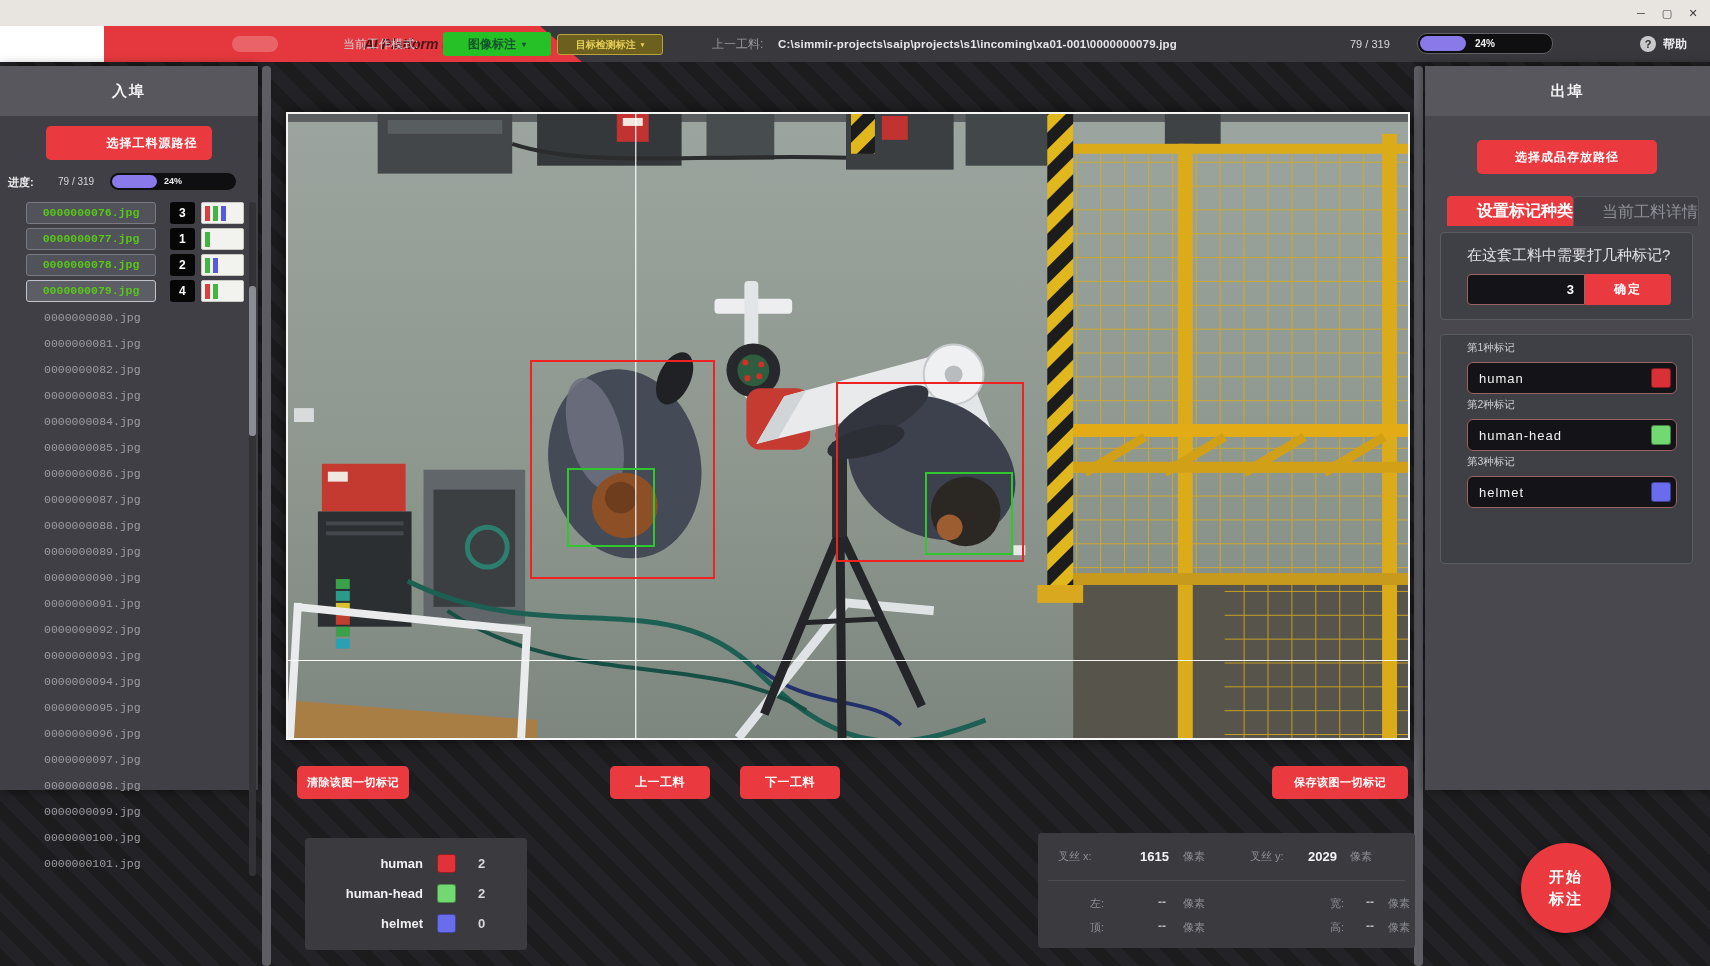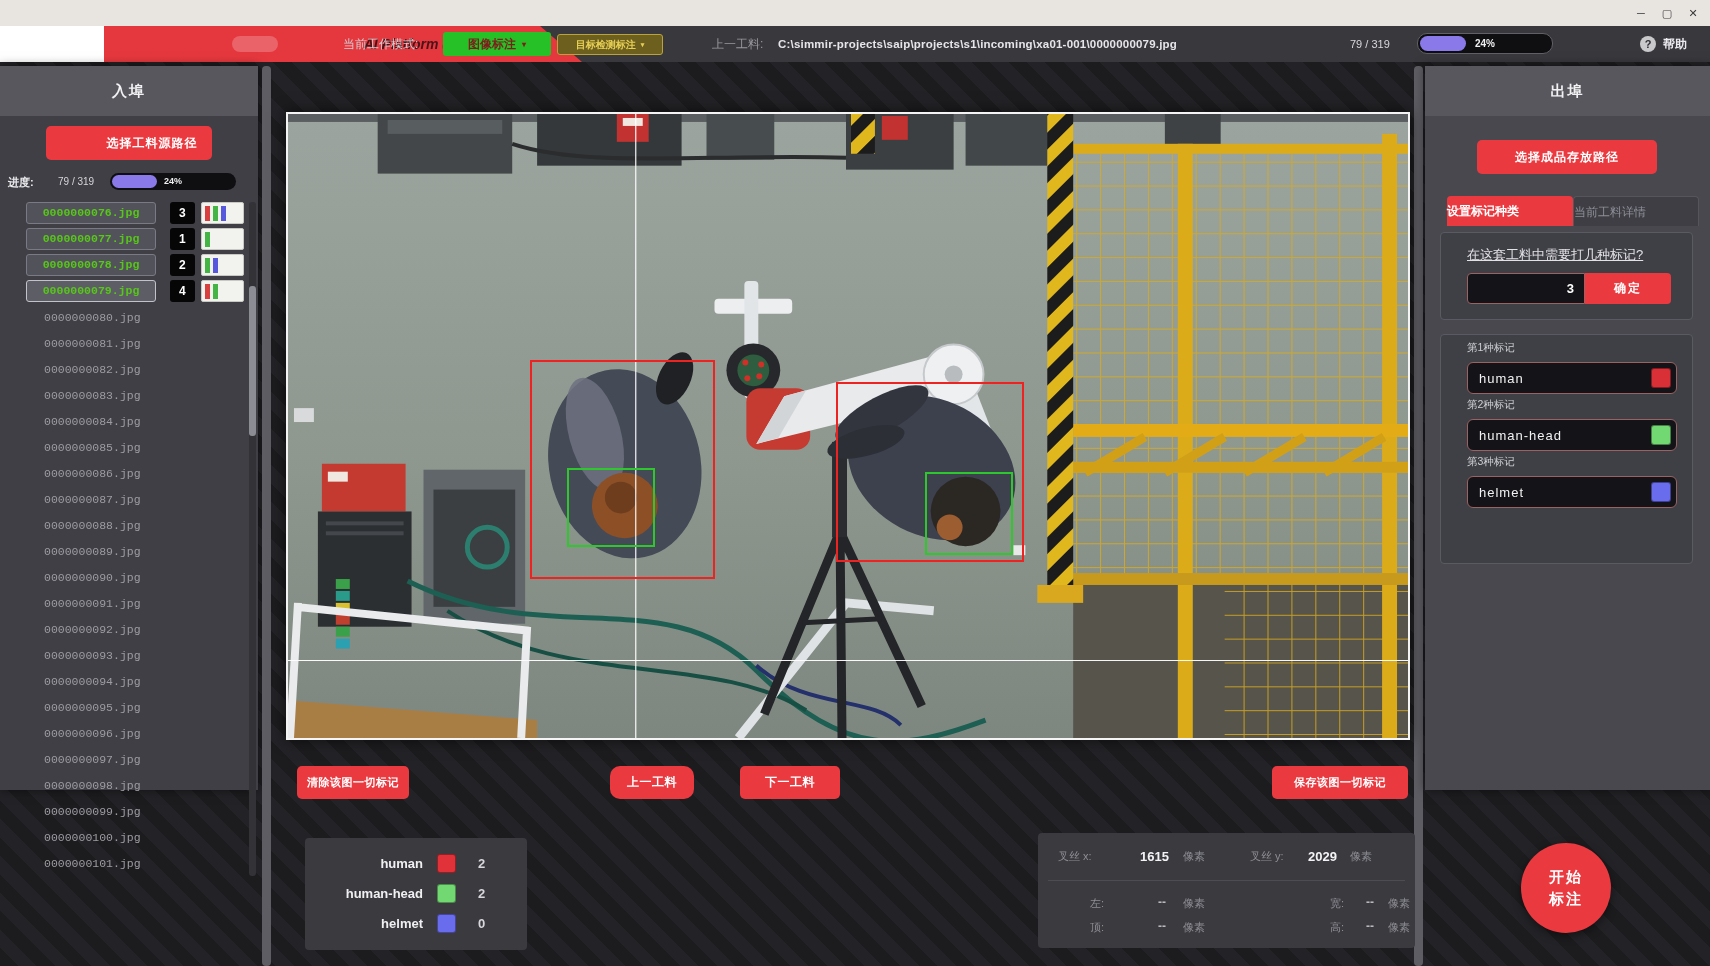--- a/index.html
+++ b/index.html
@@ -16,21 +16,21 @@
   
   .topbar { position:absolute; left:0; top:26px; width:1710px; height:36px; background:#39393d; }
   .logo-white { position:absolute; left:0; top:0; width:104px; height:36px; background:#ffffff; }
   .banner { position:absolute; left:104px; top:0; width:478px; height:36px; background:#e5383e;
             clip-path:polygon(0 0, 436px 0, 478px 100%, 0 100%);
             display:flex; align-items:center; }
   .banner .blob { position:absolute; left:128px; top:10px; width:46px; height:16px; border-radius:8px; background:rgba(255,255,255,0.22); }
   .banner .btxt { position:absolute; left:205px; width:230px; text-align:center; color:#471418; font-weight:bold; font-style:italic; font-size:14px; }
   .mode-label { position:absolute; left:343px; top:0; height:36px; line-height:36px; color:#cfcfd4; font-size:12px; }
   .btn-green { position:absolute; left:443px; top:6px; width:108px; height:24px; background:#25c127; border:none; border-radius:3px;
-               color:#7f1d1d; font-weight:bold; font-size:12px; display:flex; align-items:center; justify-content:center; gap:6px; }
+               color:#14532d; font-weight:bold; font-size:12px; display:flex; align-items:center; justify-content:center; gap:6px; }
   .btn-green .caret{ font-size:8px; }
   .btn-olive { position:absolute; left:557px; top:8px; width:106px; height:21px; background:#6d5f1d; border:1px solid #b9a33c; border-radius:3px;
                color:#e6cf55; font-weight:bold; font-size:10px; display:flex; align-items:center; justify-content:center; gap:5px; }
   .btn-olive .caret{ font-size:7px; }
   .file-label { position:absolute; left:712px; top:0; height:36px; line-height:36px; color:#98989e; font-size:12px; }
   .file-path { position:absolute; left:778px; top:0; height:36px; line-height:36px; color:#e6e6ea; font-size:11.5px; font-weight:bold; letter-spacing:0.2px; }
   .prog-text-top { position:absolute; left:1350px; top:0; height:36px; line-height:36px; color:#d8d8dc; font-size:11px; }
   .pill { position:relative; background:#0f0f12; border-radius:10px; }
   .pill .fill { position:absolute; left:2px; top:2px; bottom:2px; border-radius:8px; background:#8a79e8; }
   .pill .ptxt { position:absolute; width:100%; text-align:center; color:#f0f0f2; font-weight:bold; }
@@ -74,21 +74,21 @@
   
   .vstrip { position:absolute; top:66px; width:9px; height:900px; background:#5d5d63; border-radius:4px; }
   .vs-l { left:262px; } .vs-r { left:1414px; }
   .image-frame { position:absolute; left:286px; top:112px; width:1124px; height:628px; border:2px solid #f4f4f4;
                  background:#8f988f; box-shadow:0 0 14px rgba(0,0,0,.6); }
   .image-frame svg { position:absolute; left:0; top:0; width:100%; height:100%; }
   .anno { position:absolute; border-style:solid; border-width:2px; }
 
   .act-btn { position:absolute; top:766px; height:33px; font-size:11px; letter-spacing:0.5px; }
   .btn-clear { left:297px; width:112px; }
-  .btn-prev  { left:610px; width:84px; font-size:12px;border-radius:10px; }
+  .btn-prev  { left:610px; width:100px; font-size:12px; }
   .btn-next  { left:740px; width:100px; font-size:12px; }
   .btn-save  { left:1272px; width:136px; }
 
   .panelbox { position:absolute; background:#3a3a3f; border-radius:4px; }
   .legend { left:305px; top:838px; width:222px; height:112px; padding-top:10px; }
   .legend-row { height:30px; display:flex; align-items:center; }
   .legend-row .llabel { width:118px; text-align:right; color:#f0f0f2; font-weight:bold; font-size:13px; }
   .legend-row .lswatch { width:19px; height:19px; border-radius:3px; margin-left:14px; border:1px solid rgba(0,0,0,.35); }
   .legend-row .lcount { margin-left:22px; color:#d8d8dc; font-size:13px; font-weight:bold; }
 
@@ -98,25 +98,25 @@
   .ro-lab { color:#8e8e95; font-size:11px; }
   .ro-val { color:#f4f4f6; font-size:13px; font-weight:bold; }
   .ro-div { position:absolute; left:10px; right:10px; top:47px; border-top:1px solid #4c4c52; }
   .ro-grid { position:absolute; left:0; top:55px; width:100%; }
   .ro-grid .cell { position:absolute; }
   .ro-emp { color:#b8b8be; font-size:12px; font-weight:bold; }
 
   
   .btn-out { position:absolute; left:52px; top:74px; width:180px; height:34px; font-size:12px; letter-spacing:1px; }
   .tabs { position:absolute; left:22px; top:130px; display:flex; }
-  .tab { width:126px; height:30px; font-size:12px; text-align:left; line-height:30px; border-radius:4px 4px 0 0; cursor:default; }
+  .tab { width:126px; height:30px; font-size:16px; text-align:right; line-height:30px; border-radius:4px 4px 0 0; cursor:default; }
   .tab.active { background:#ea3a40; color:#fff; font-weight:bold; }
   .tab.inactive { background:#3e3e44; color:#8f8f99; border:1px solid #55555c; border-bottom:none; }
   .qbox { left:15px; top:166px; width:253px; height:88px; background:#3f3f46; border:1px solid #5a5a62; }
-  .qtext { padding:13px 10px 0 26px; color:#e2e2e6; font-size:13px;text-decoration:underline; }
+  .qtext { padding:13px 10px 0 26px; color:#e2e2e6; font-size:15px; }
   .qrow { display:flex; margin:9px 0 0 26px; }
   .qinput { width:118px; height:31px; background:#141418; border:1px solid #9a6262; border-radius:4px 0 0 4px;
             color:#fff; font-weight:bold; font-size:13px; text-align:right; line-height:29px; padding-right:10px; }
   .qbtn { width:86px; height:31px; border-radius:0 4px 4px 0; font-size:12px; letter-spacing:2px; }
   .lblbox { left:15px; top:268px; width:253px; height:230px; background:#3f3f46; border:1px solid #5a5a62; padding:2px 0 0 26px; }
   .lgroup { margin-top:4px; }
   .ltitle { color:#cfcfd6; font-size:10.5px; }
   .lfield { margin-top:7px; width:210px; height:32px; background:#141418; border:1px solid #9a6262; border-radius:6px;
             display:flex; align-items:center; }
   .lfield .lval { flex:1; padding-left:11px; color:#f2f2f4; font-size:13px; letter-spacing:1px; }

